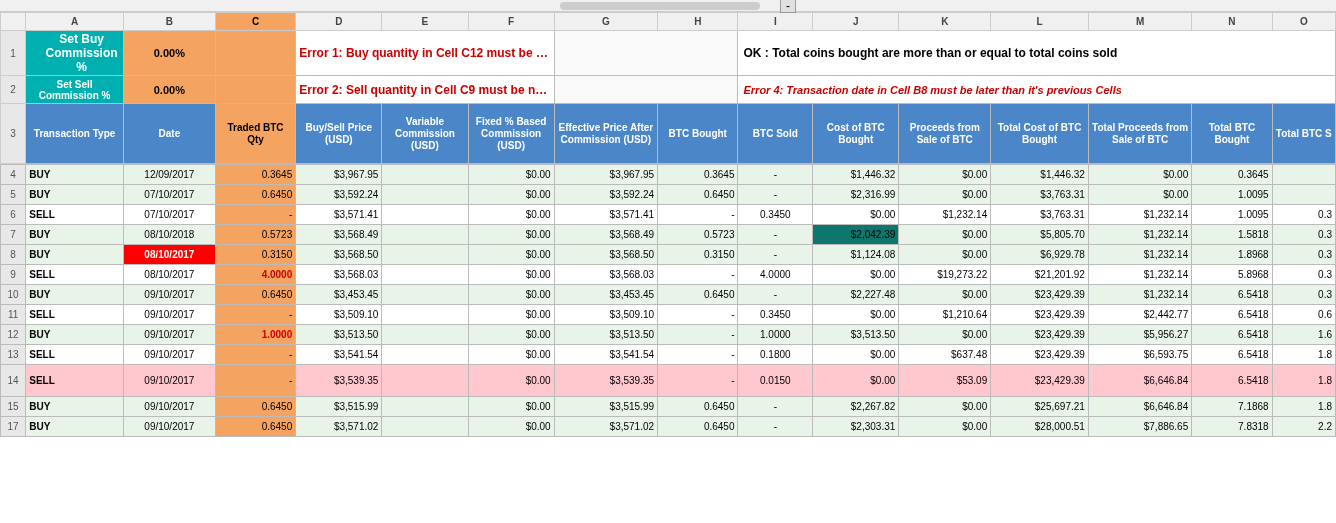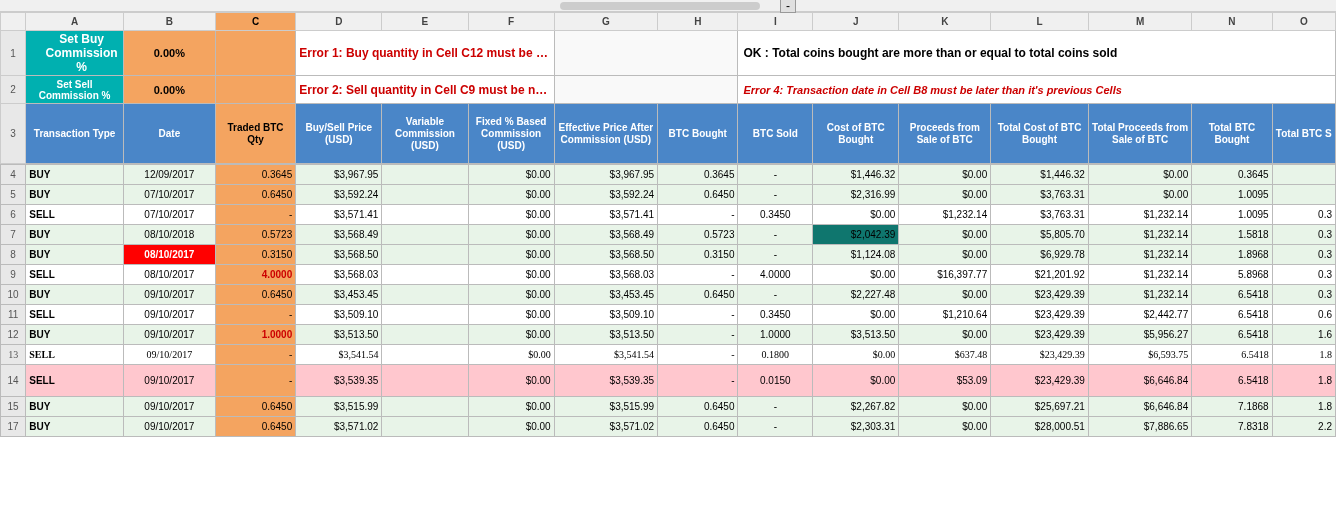--- a/index.html
+++ b/index.html
@@ -344,21 +344,21 @@
             <td style="height: 20px; font-size: 10px; padding: 1px 3px; border: 1px solid rgb(187, 187, 187); text-align: left; background-color: rgb(255, 255, 255); color: rgb(0, 0, 0); font-weight: bold;">SELL</td>
             <td style="height: 20px; font-size: 10px; padding: 1px 3px; border: 1px solid rgb(187, 187, 187); text-align: center; background-color: rgb(255, 255, 255); color: rgb(0, 0, 0);">08/10/2017</td>
             <td style="height: 20px; font-size: 10px; padding: 1px 3px; border: 1px solid rgb(187, 187, 187); text-align: right; background-color: rgb(244, 164, 96); color: rgb(204, 0, 0); font-weight: bold;">4.0000</td>
             <td style="height: 20px; font-size: 10px; padding: 1px 3px; border: 1px solid rgb(187, 187, 187); text-align: right; background-color: rgb(255, 255, 255); color: rgb(0, 0, 0);">$3,568.03</td>
             <td style="height: 20px; font-size: 10px; padding: 1px 3px; border: 1px solid rgb(187, 187, 187); text-align: right; background-color: rgb(255, 255, 255); color: rgb(0, 0, 0);"></td>
             <td style="height: 20px; font-size: 10px; padding: 1px 3px; border: 1px solid rgb(187, 187, 187); text-align: right; background-color: rgb(255, 255, 255); color: rgb(0, 0, 0);">$0.00</td>
             <td style="height: 20px; font-size: 10px; padding: 1px 3px; border: 1px solid rgb(187, 187, 187); text-align: right; background-color: rgb(255, 255, 255); color: rgb(0, 0, 0);">$3,568.03</td>
             <td style="height: 20px; font-size: 10px; padding: 1px 3px; border: 1px solid rgb(187, 187, 187); text-align: right; background-color: rgb(255, 255, 255); color: rgb(0, 0, 0);">-</td>
             <td style="height: 20px; font-size: 10px; padding: 1px 3px; border: 1px solid rgb(187, 187, 187); text-align: center; background-color: rgb(255, 255, 255); color: rgb(0, 0, 0);">4.0000</td>
             <td style="height: 20px; font-size: 10px; padding: 1px 3px; border: 1px solid rgb(187, 187, 187); text-align: right; background-color: rgb(255, 255, 255); color: rgb(0, 0, 0);">$0.00</td>
-            <td style="height: 20px; font-size: 10px; padding: 1px 3px; border: 1px solid rgb(187, 187, 187); text-align: right; background-color: rgb(255, 255, 255); color: rgb(0, 0, 0);">$16,397.77</td>
+            <td style="height: 20px; font-size: 10px; padding: 1px 3px; border: 1px solid rgb(187, 187, 187); text-align: right; background-color: rgb(255, 255, 255); color: rgb(0, 0, 0);">$19,273.22</td>
             <td style="height: 20px; font-size: 10px; padding: 1px 3px; border: 1px solid rgb(187, 187, 187); text-align: right; background-color: rgb(255, 255, 255); color: rgb(0, 0, 0);">$21,201.92</td>
             <td style="height: 20px; font-size: 10px; padding: 1px 3px; border: 1px solid rgb(187, 187, 187); text-align: right; background-color: rgb(255, 255, 255); color: rgb(0, 0, 0);">$1,232.14</td>
             <td style="height: 20px; font-size: 10px; padding: 1px 3px; border: 1px solid rgb(187, 187, 187); text-align: right; background-color: rgb(255, 255, 255); color: rgb(0, 0, 0);">5.8968</td>
             <td style="height: 20px; font-size: 10px; padding: 1px 3px; border: 1px solid rgb(187, 187, 187); text-align: right; background-color: rgb(255, 255, 255); color: rgb(0, 0, 0);">0.3</td>
           </tr>
           <tr style="height: 20px;">
             <td style="height: 20px; font-size: 10px; padding: 1px 3px; border: 1px solid rgb(187, 187, 187); text-align: center; background-color: rgb(232, 232, 232); color: rgb(85, 85, 85);">10</td>
             <td style="height: 20px; font-size: 10px; padding: 1px 3px; border: 1px solid rgb(187, 187, 187); text-align: left; background-color: rgb(232, 244, 232); color: rgb(0, 0, 0); font-weight: bold;">BUY</td>
             <td style="height: 20px; font-size: 10px; padding: 1px 3px; border: 1px solid rgb(187, 187, 187); text-align: center; background-color: rgb(232, 244, 232); color: rgb(0, 0, 0);">09/10/2017</td>
             <td style="height: 20px; font-size: 10px; padding: 1px 3px; border: 1px solid rgb(187, 187, 187); text-align: right; background-color: rgb(244, 164, 96); color: rgb(0, 0, 0);">0.6450</td>
@@ -404,21 +404,21 @@
             <td style="height: 20px; font-size: 10px; padding: 1px 3px; border: 1px solid rgb(187, 187, 187); text-align: right; background-color: rgb(232, 244, 232); color: rgb(0, 0, 0);">$3,513.50</td>
             <td style="height: 20px; font-size: 10px; padding: 1px 3px; border: 1px solid rgb(187, 187, 187); text-align: right; background-color: rgb(232, 244, 232); color: rgb(0, 0, 0);">-</td>
             <td style="height: 20px; font-size: 10px; padding: 1px 3px; border: 1px solid rgb(187, 187, 187); text-align: center; background-color: rgb(232, 244, 232); color: rgb(0, 0, 0);">1.0000</td>
             <td style="height: 20px; font-size: 10px; padding: 1px 3px; border: 1px solid rgb(187, 187, 187); text-align: right; background-color: rgb(232, 244, 232); color: rgb(0, 0, 0);">$3,513.50</td>
             <td style="height: 20px; font-size: 10px; padding: 1px 3px; border: 1px solid rgb(187, 187, 187); text-align: right; background-color: rgb(232, 244, 232); color: rgb(0, 0, 0);">$0.00</td>
             <td style="height: 20px; font-size: 10px; padding: 1px 3px; border: 1px solid rgb(187, 187, 187); text-align: right; background-color: rgb(232, 244, 232); color: rgb(0, 0, 0);">$23,429.39</td>
             <td style="height: 20px; font-size: 10px; padding: 1px 3px; border: 1px solid rgb(187, 187, 187); text-align: right; background-color: rgb(232, 244, 232); color: rgb(0, 0, 0);">$5,956.27</td>
             <td style="height: 20px; font-size: 10px; padding: 1px 3px; border: 1px solid rgb(187, 187, 187); text-align: right; background-color: rgb(232, 244, 232); color: rgb(0, 0, 0);">6.5418</td>
             <td style="height: 20px; font-size: 10px; padding: 1px 3px; border: 1px solid rgb(187, 187, 187); text-align: right; background-color: rgb(232, 244, 232); color: rgb(0, 0, 0);">1.6</td>
           </tr>
-          <tr style="height: 20px; font-family: Liberation Serif, serif;">
+          <tr style="height: 20px;">
             <td style="height: 20px; font-size: 10px; padding: 1px 3px; border: 1px solid rgb(187, 187, 187); text-align: center; background-color: rgb(232, 232, 232); color: rgb(85, 85, 85);">13</td>
             <td style="height: 20px; font-size: 10px; padding: 1px 3px; border: 1px solid rgb(187, 187, 187); text-align: left; background-color: rgb(255, 255, 255); color: rgb(0, 0, 0); font-weight: bold;">SELL</td>
             <td style="height: 20px; font-size: 10px; padding: 1px 3px; border: 1px solid rgb(187, 187, 187); text-align: center; background-color: rgb(255, 255, 255); color: rgb(0, 0, 0);">09/10/2017</td>
             <td style="height: 20px; font-size: 10px; padding: 1px 3px; border: 1px solid rgb(187, 187, 187); text-align: right; background-color: rgb(244, 164, 96); color: rgb(0, 0, 0);">-</td>
             <td style="height: 20px; font-size: 10px; padding: 1px 3px; border: 1px solid rgb(187, 187, 187); text-align: right; background-color: rgb(255, 255, 255); color: rgb(0, 0, 0);">$3,541.54</td>
             <td style="height: 20px; font-size: 10px; padding: 1px 3px; border: 1px solid rgb(187, 187, 187); text-align: right; background-color: rgb(255, 255, 255); color: rgb(0, 0, 0);"></td>
             <td style="height: 20px; font-size: 10px; padding: 1px 3px; border: 1px solid rgb(187, 187, 187); text-align: right; background-color: rgb(255, 255, 255); color: rgb(0, 0, 0);">$0.00</td>
             <td style="height: 20px; font-size: 10px; padding: 1px 3px; border: 1px solid rgb(187, 187, 187); text-align: right; background-color: rgb(255, 255, 255); color: rgb(0, 0, 0);">$3,541.54</td>
             <td style="height: 20px; font-size: 10px; padding: 1px 3px; border: 1px solid rgb(187, 187, 187); text-align: right; background-color: rgb(255, 255, 255); color: rgb(0, 0, 0);">-</td>
             <td style="height: 20px; font-size: 10px; padding: 1px 3px; border: 1px solid rgb(187, 187, 187); text-align: center; background-color: rgb(255, 255, 255); color: rgb(0, 0, 0);">0.1800</td>

